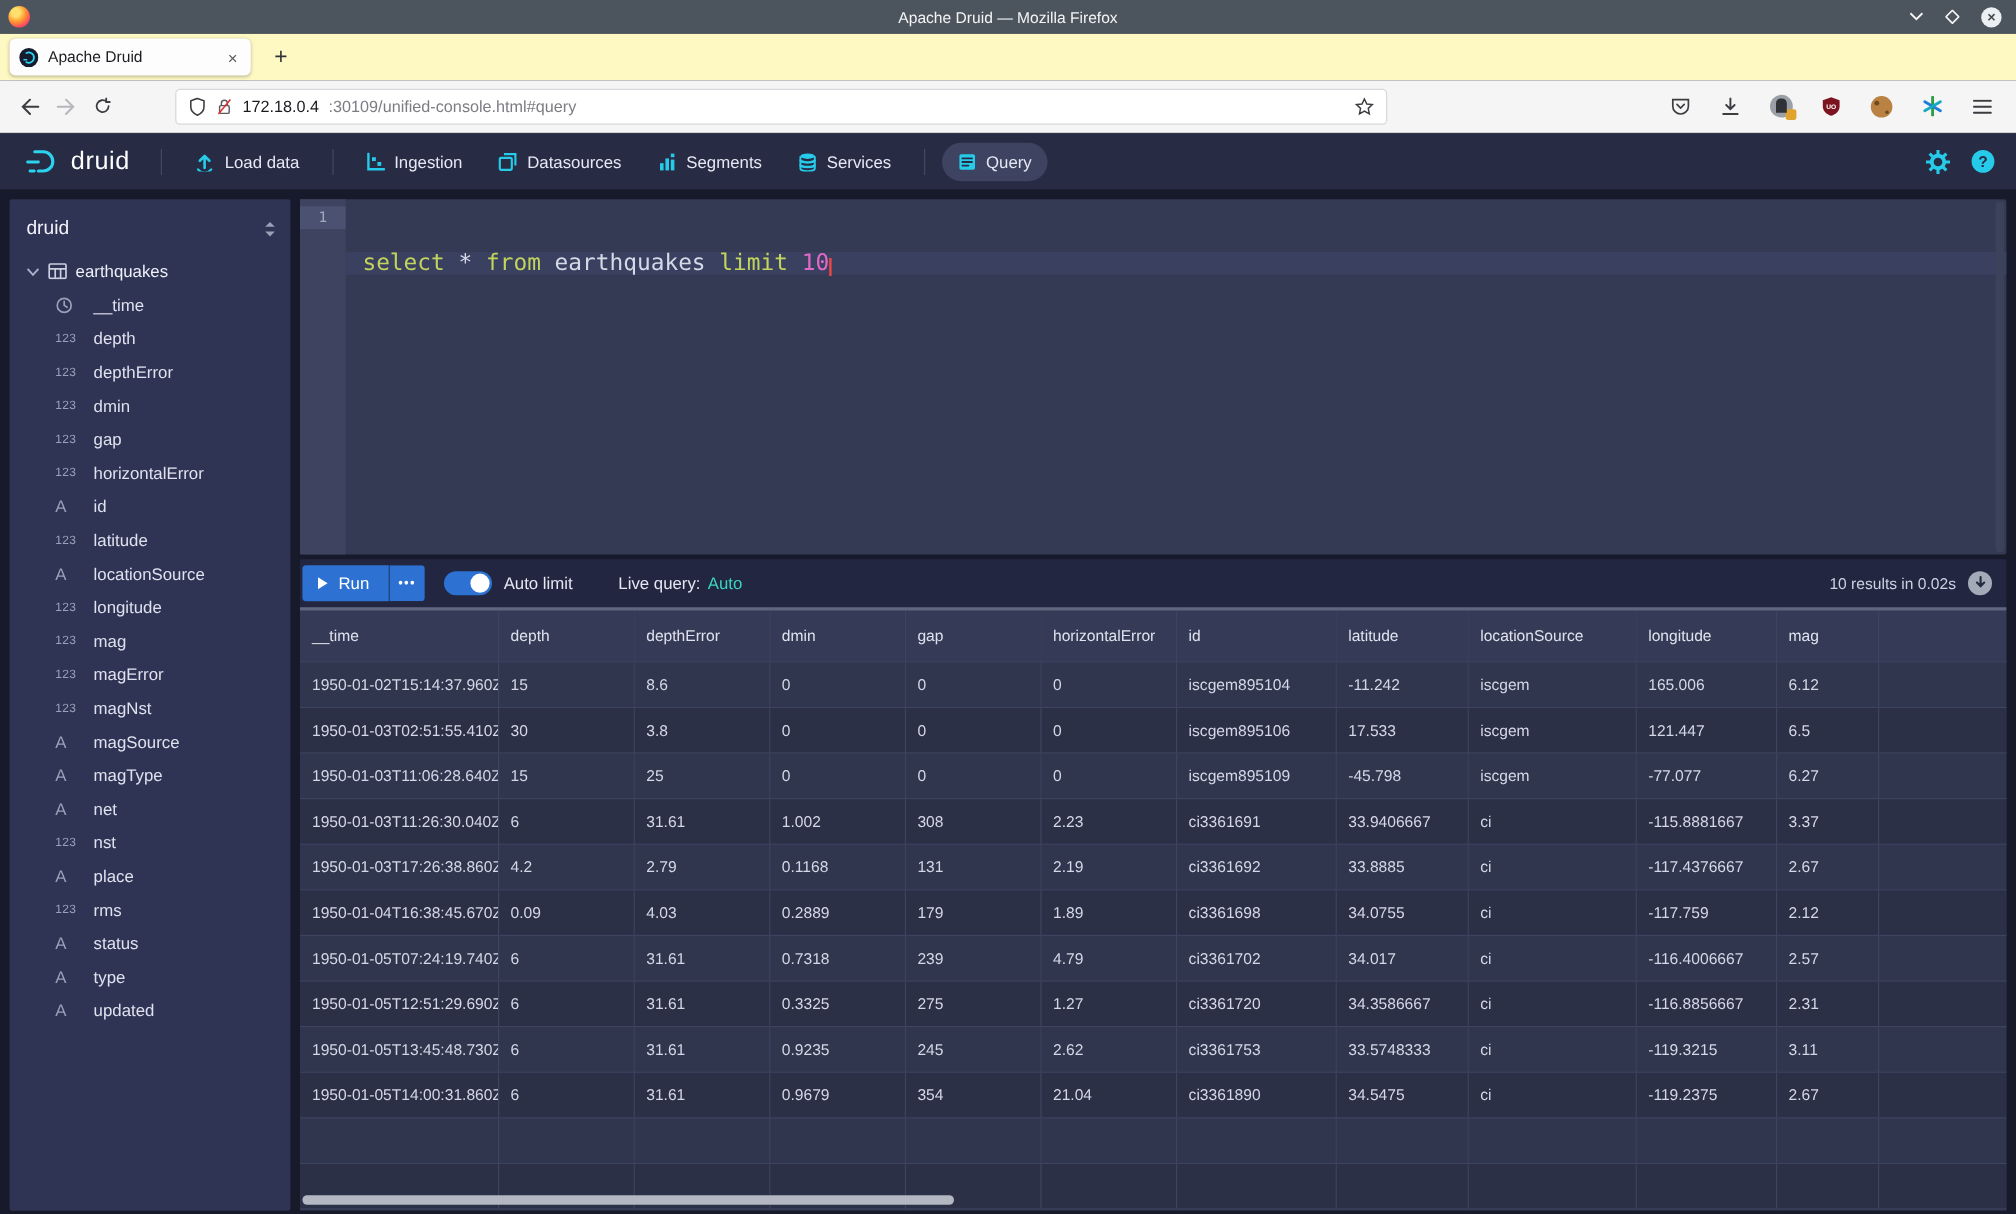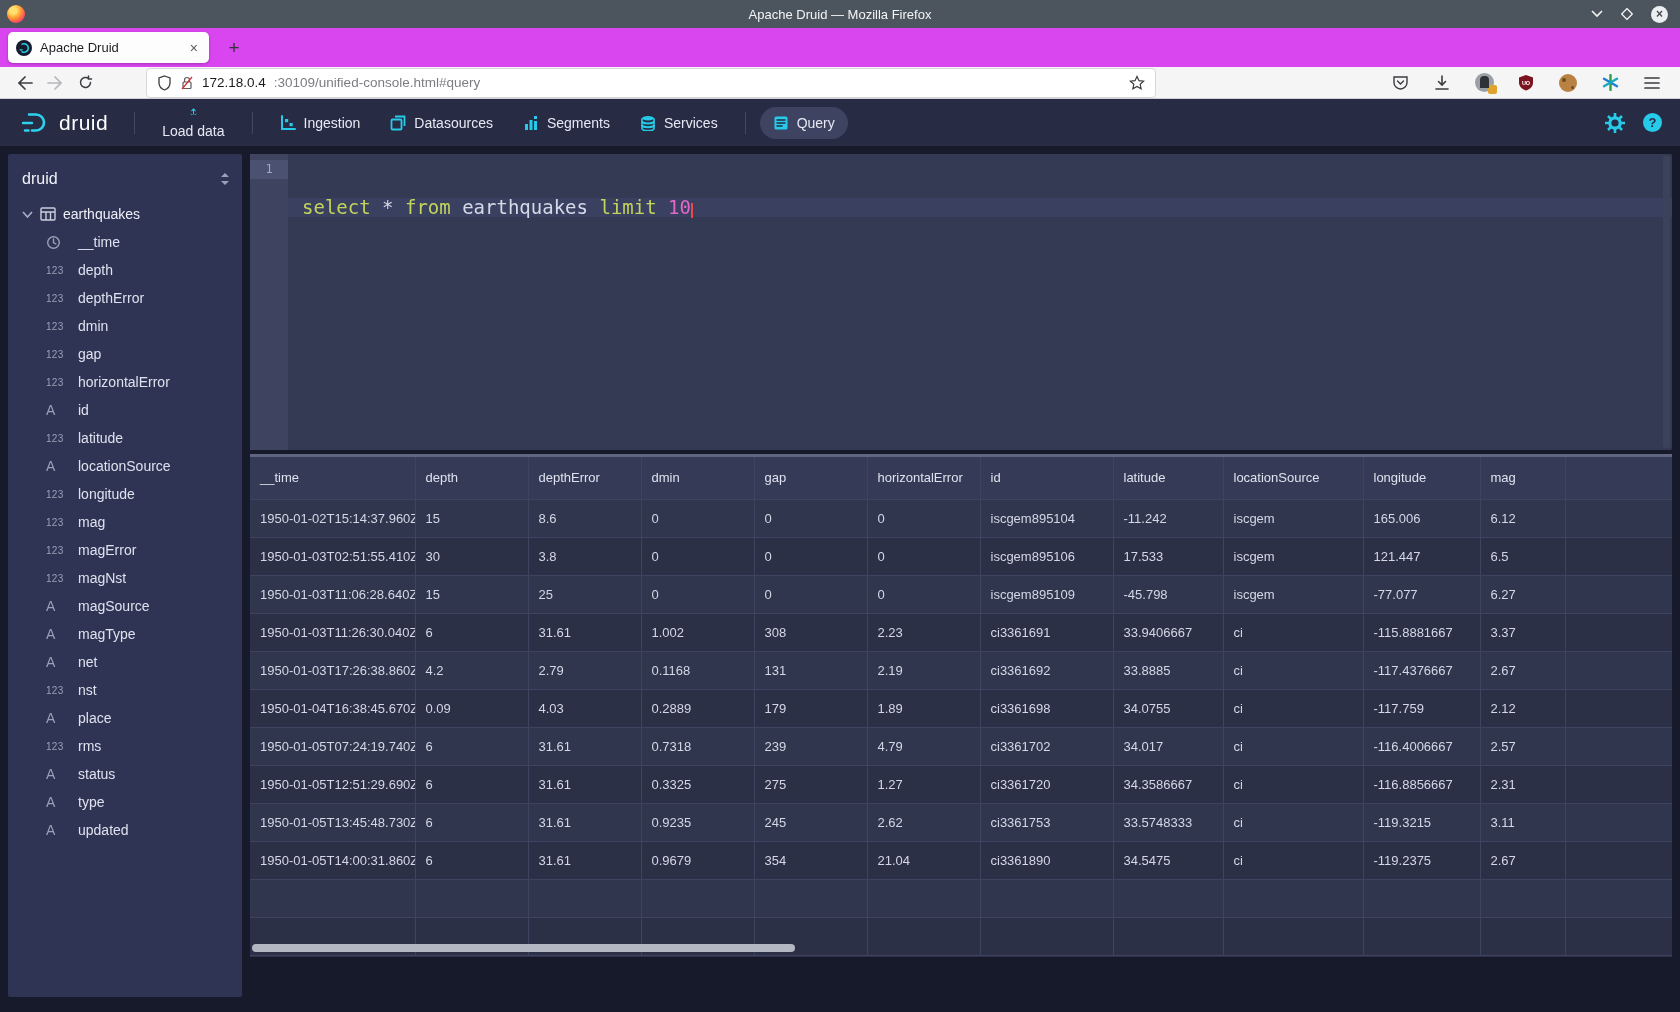--- a/index.html
+++ b/index.html
@@ -9,29 +9,29 @@
   
   .titlebar { height:28px; background:#4c545d; position:relative; display:flex; align-items:center; }
   .ff-logo { width:18px; height:18px; border-radius:50%; margin-left:7px;
     background: radial-gradient(circle at 35% 30%, #ffe06e 0 20%, #ff9a2e 45%, #ff4f5e 70%, #b5337f 100%); }
   .win-title { position:absolute; left:0; right:0; text-align:center; color:#f3f4f5; font-size:13px; }
   .win-controls { margin-left:auto; display:flex; align-items:center; gap:18px; padding-right:12px; z-index:2; }
   .win-controls .wbtn { display:flex; align-items:center; justify-content:center; cursor:default; }
   .close-circle { width:17px; height:17px; border-radius:50%; background:#eceff1; color:#43484d;
     font-size:12px; font-weight:bold; display:flex; align-items:center; justify-content:center; }
 
-  .tabbar { height:39px; background:#d946ef; display:flex; align-items:center; }
+  .tabbar { height:39px; background:#fef9c3; display:flex; align-items:center; }
   .tab { width:201px; height:31px; margin-left:8px; background:#fdfdfe; border-radius:5px;
     box-shadow:0 1px 3px rgba(0,0,0,.25); display:flex; align-items:center; padding:0 8px; }
   .tab-title { font-size:13px; color:#1d1d21; margin-left:8px; flex:1; }
   .tab-close { color:#5a5a60; font-size:14px; padding:0 3px; }
   .newtab { width:30px; height:30px; margin-left:10px; display:flex; align-items:center; justify-content:center;
     font-size:19px; color:#33343a; border-radius:4px; }
 
-  .urlbar { height:32px; background:#f5f5f6; border-bottom:1px solid #cfcfd4; display:flex; align-items:center; padding:0 10px; }
+  .urlbar { height:44px; background:#f5f5f6; border-bottom:1px solid #cfcfd4; display:flex; align-items:center; padding:0 10px; }
   .navbtn { width:30px; height:30px; display:flex; align-items:center; justify-content:center; border-radius:4px; }
   .urlfield { width:1010px; height:30px; margin-left:46px; background:#ffffff; border:1px solid #d7d7dc;
     border-radius:4px; display:flex; align-items:center; padding:0 10px; gap:8px; }
   .url-host { font-size:13.5px; color:#1b1b1f; }
   .url-rest { font-size:13.5px; color:#7c7c83; flex:1; }
   .tool-icons { margin-left:auto; display:flex; align-items:center; gap:14px; padding-right:4px; }
   .tool-icons .tbtn { width:28px; height:28px; display:flex; align-items:center; justify-content:center; border-radius:4px; }
   .ext-circle { width:19px; height:19px; border-radius:50%; background:#9aa0a6; position:relative; }
   .ext-circle::after { content:""; position:absolute; left:5px; top:3px; width:9px; height:12px;
     background:#2f3237; border-radius:4px 4px 0 0; }
@@ -39,21 +39,21 @@
   .cookie { width:18px; height:18px; border-radius:50%; background:#b98142; position:relative; }
   .cookie::before { content:""; position:absolute; left:3px; top:4px; width:4px; height:4px; border-radius:50%; background:#6f4a1e; }
   .cookie::after { content:""; position:absolute; right:3px; bottom:3px; width:3px; height:3px; border-radius:50%; background:#6f4a1e; }
 
   
   .druidbar { height:47px; background:#272b43; display:flex; align-items:center; color:#e6e9f4; }
   .brand { display:flex; align-items:center; gap:9px; padding:0 26px 0 20px; }
   .brand-name { font-size:21px; color:#ffffff; letter-spacing:.5px; }
   .vsep { width:1px; height:22px; background:#424866; }
   .nav-item { display:flex; align-items:center; gap:8px; font-size:14px; color:#e6e9f4; padding:0 13px; height:32px; border-radius:16px; }
-  .nav-item.first { margin-left:14px; margin-right:14px;flex-direction:column; }
+  .nav-item.first { margin-left:14px; margin-right:14px; }
   .nav-group { display:flex; margin:0 14px; gap:4px; }
   .nav-item.active { background:#3d4360; margin-left:14px; }
   .bar-right { margin-left:auto; display:flex; align-items:center; gap:18px; padding-right:18px; }
   .help-circle { width:19px; height:19px; border-radius:50%; background:#26cbe9; color:#272b43;
     font-size:13px; font-weight:bold; display:flex; align-items:center; justify-content:center; }
 
   
   .content { display:flex; padding:8px; gap:8px; height:860px; background:#171a2b; }
 
   .sidebar { width:234px; height:843px; background:#2f3354; border-radius:2px; overflow:hidden; }
@@ -500,20 +500,41 @@
         <span class="ln">1</span>
       </div>
       <div class="code">
         <div class="codeline"><span class="tok-kw">select </span><span class="tok-plain">* </span><span class="tok-kw">from </span><span class="tok-plain">earthquakes </span><span class="tok-kw">limit </span><span class="tok-num">10</span><span class="caret"></span></div>
       </div>
       <div class="ed-scroll"></div>
     </div>
 
     <div class="gap4"></div>
 
+    <div class="runbar">
+      <div class="btn-run">
+        <span class="play"></span>
+        <span>Run</span>
+      </div>
+      <div class="btn-more">•••</div>
+      <div class="toggle">
+          <span class="knob"></span>
+        </div>
+      <span class="rb-label">Auto limit</span>
+      <span class="lq-label">Live query:</span>
+      <span class="lq-value">Auto</span>
+      <div class="results-info">
+        <span>10 results in 0.02s</span>
+        <span class="dl-circle">
+          <svg width="11" height="12" viewBox="0 0 11 12">
+            <path d="M5.5 1v7M2.5 5.5L5.5 8.5l3-3" stroke="#262b40" stroke-width="1.8" fill="none" stroke-linecap="round"></path>
+          </svg>
+        </span>
+      </div>
+    </div>
 
     <div class="divider"></div>
 
     <div class="tablewrap">
       <table>
         <colgroup>
           <col style="width:165px">
             <col style="width:113px">
             <col style="width:113px">
             <col style="width:113px">

